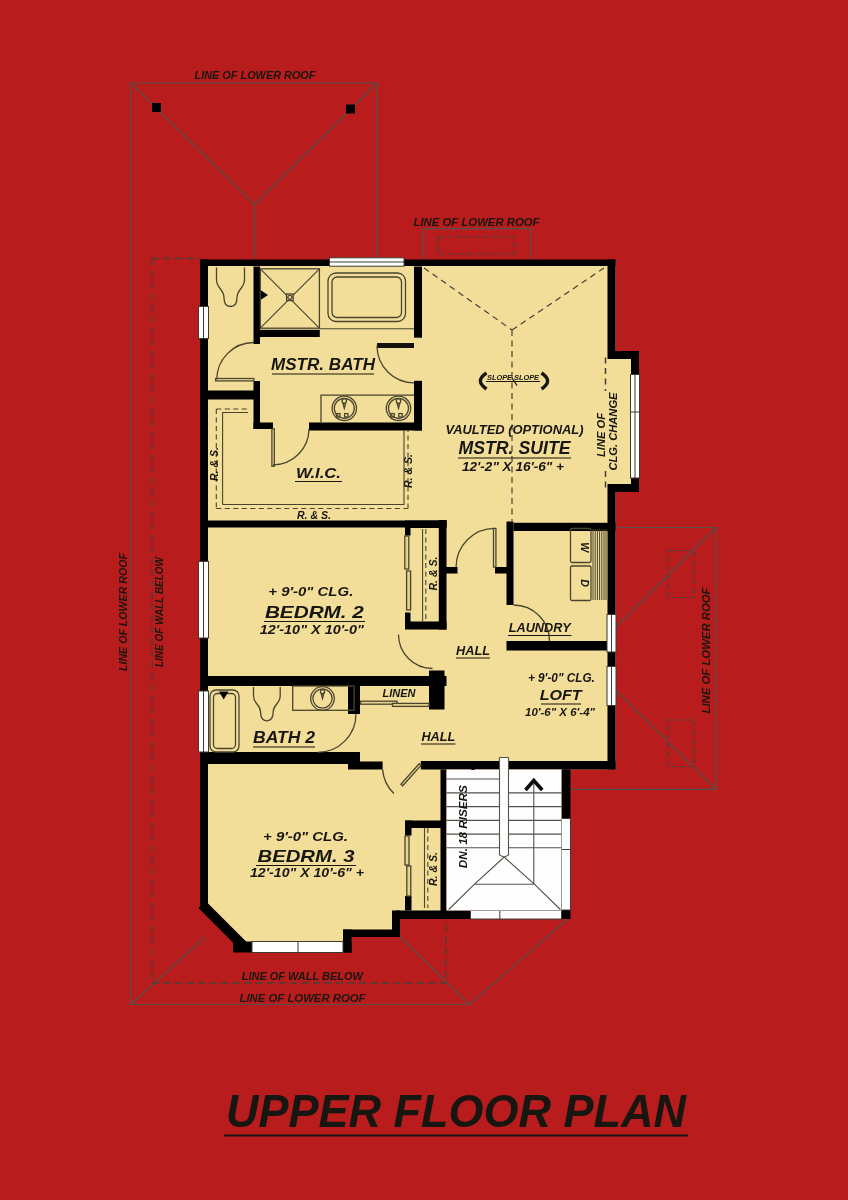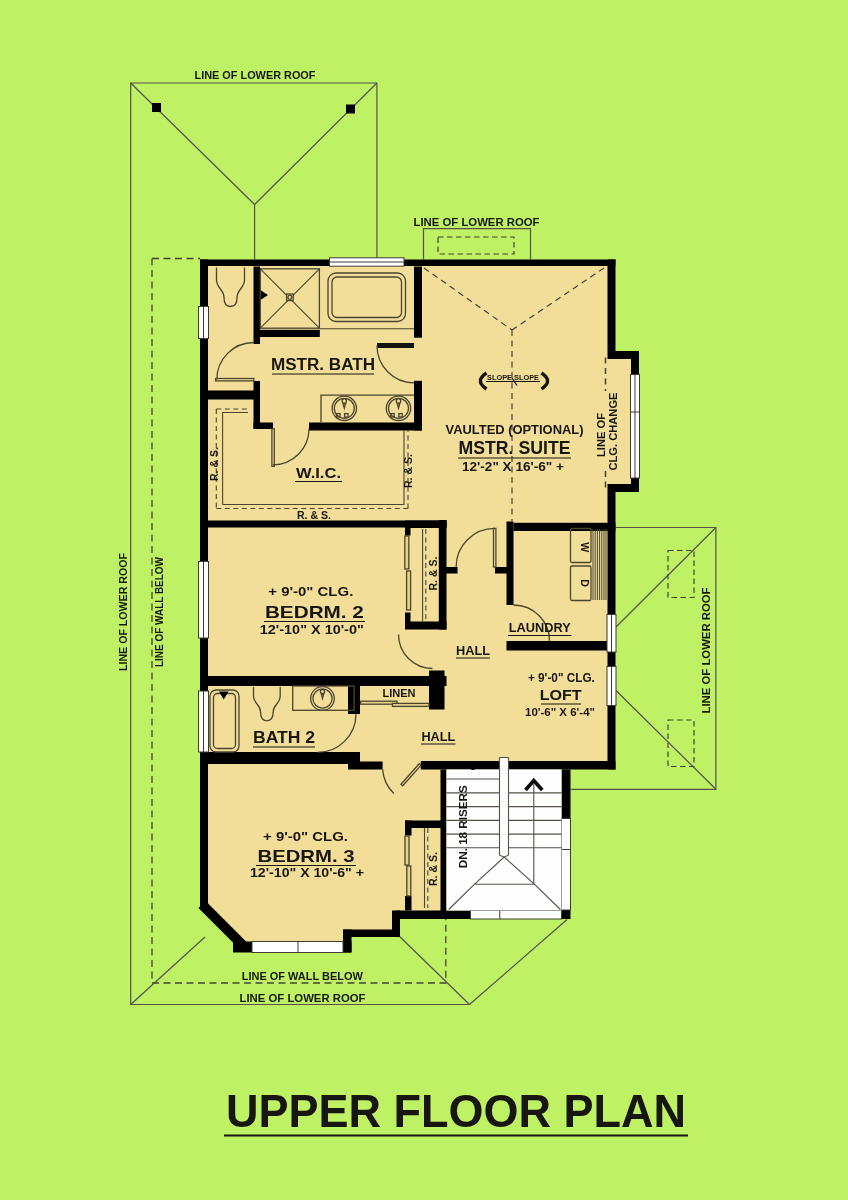--- a/index.html
+++ b/index.html
@@ -1,16 +1,16 @@
 <!DOCTYPE html>
 <html><head>
 <meta charset="utf-8">
 <style>
   html,body{margin:0;padding:0;background:#ffffff;}
-  .page{width:848px;height:1200px;position:relative;background:#bef264;overflow:hidden;}
+  .page{width:848px;height:1200px;position:relative;background:#b91c1c;overflow:hidden;font-style:italic;}
   svg{position:absolute;top:0;left:0;}
   text{font-family:"Liberation Sans",sans-serif;fill:#181610;}
   .lbl{font-weight:bold;}
   .ann{font-weight:bold;}
 </style>
 </head>
 <body>
 <div class="page">
 <svg width="848" height="1200" viewBox="0 0 848 1200">
 <g stroke="#55514a" stroke-width="1.2" fill="none">

